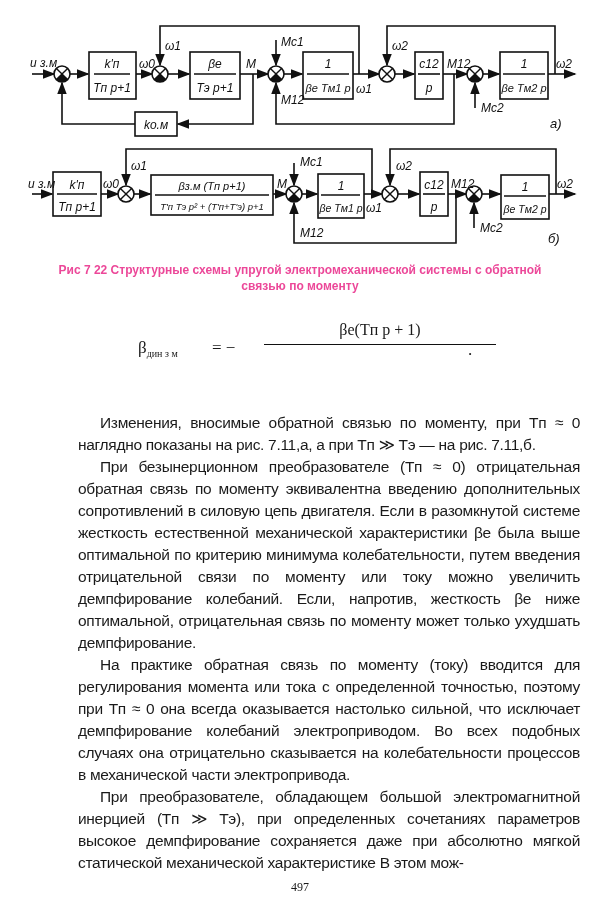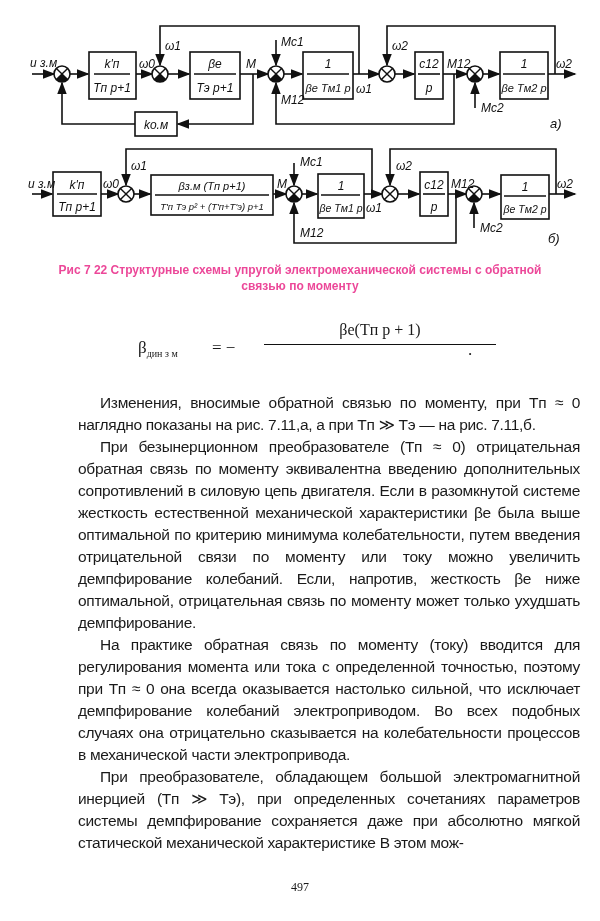--- a/index.html
+++ b/index.html
@@ -12,21 +12,21 @@
   .formula { position:absolute; left:120px; top:318px; width:360px; height:60px; }
   .formula .lhs { position:absolute; left:18px; top:20px; font-family:"Liberation Serif", serif; font-size:17px; }
   .formula .lhs sub { font-size:10px;text-align:center; }
   .formula .eq { position:absolute; left:92px; top:20px; font-family:"Liberation Serif", serif; font-size:17px; }
   .formula .frac { position:absolute; left:112px; top:0; width:232px; text-align:center;
                    font-family:"Liberation Serif", serif; font-size:16px;margin-left:32px; }
   .formula .num { height:24px; line-height:24px; }
   .formula .bar { border-top:1.3px solid #111; margin:2px 0; }
   .formula .den { height:24px; line-height:24px; }
   .formula .dot { position:absolute; left:348px; top:22px; font-size:17px; font-family:"Liberation Serif", serif; }
-  .body-text { position:absolute; left:78px; width:502px; top:392px;
+  .body-text { position:absolute; left:78px; width:502px; top:412px;
                font-family:"Liberation Sans", sans-serif; font-size:15.5px; line-height:22px;
                text-align:justify; font-stretch:condensed; letter-spacing:-0.3px; }
   .body-text p { margin:0; text-indent:22px; }
   .page-num { position:absolute; left:0; width:600px; top:880px; text-align:center;
               font-size:12px; font-family:Liberation Serif, serif; }
 </style>
 </head>
 <body>
 
 <svg id="diagram" viewBox="0 0 600 260" xmlns="http://www.w3.org/2000/svg">
@@ -192,16 +192,16 @@
     <div class="num">βе(Tп p + 1)</div>
     <div class="bar"></div>
   </div>
   <div class="dot">.</div>
 </div>
 
 <div class="body-text">
   <p>Изменения, вносимые обратной связью по моменту, при Tп ≈ 0 наглядно показаны на рис. 7.11,а, а при Tп ≫ Tэ — на рис. 7.11,б.</p>
   <p>При безынерционном преобразователе (Tп ≈ 0) отрицательная обратная связь по моменту эквивалентна введению дополнительных сопротивлений в силовую цепь двигателя. Если в разомкнутой системе жесткость естественной механической характеристики βе была выше оптимальной по критерию минимума колебательности, путем введения отрицательной связи по моменту или току можно увеличить демпфирование колебаний. Если, напротив, жесткость βе ниже оптимальной, отрицательная связь по моменту может только ухудшать демпфирование.</p>
   <p>На практике обратная связь по моменту (току) вводится для регулирования момента или тока с определенной точностью, поэтому при Tп ≈ 0 она всегда оказывается настолько сильной, что исключает демпфирование колебаний электроприводом. Во всех подобных случаях она отрицательно сказывается на колебательности процессов в механической части электропривода.</p>
-  <p>При преобразователе, обладающем большой электромагнитной инерцией (Tп ≫ Tэ), при определенных сочетаниях параметров системы демпфирование сохраняется даже при абсолютно мягкой статической механической характеристике В этом мож-</p>
+  <p>При преобразователе, обладающем большой электромагнитной инерцией (Tп ≫ Tэ), при определенных сочетаниях параметров высокое демпфирование сохраняется даже при абсолютно мягкой статической механической характеристике В этом мож-</p>
 </div>
 
 <div class="page-num">497</div>
 
 </body></html>

